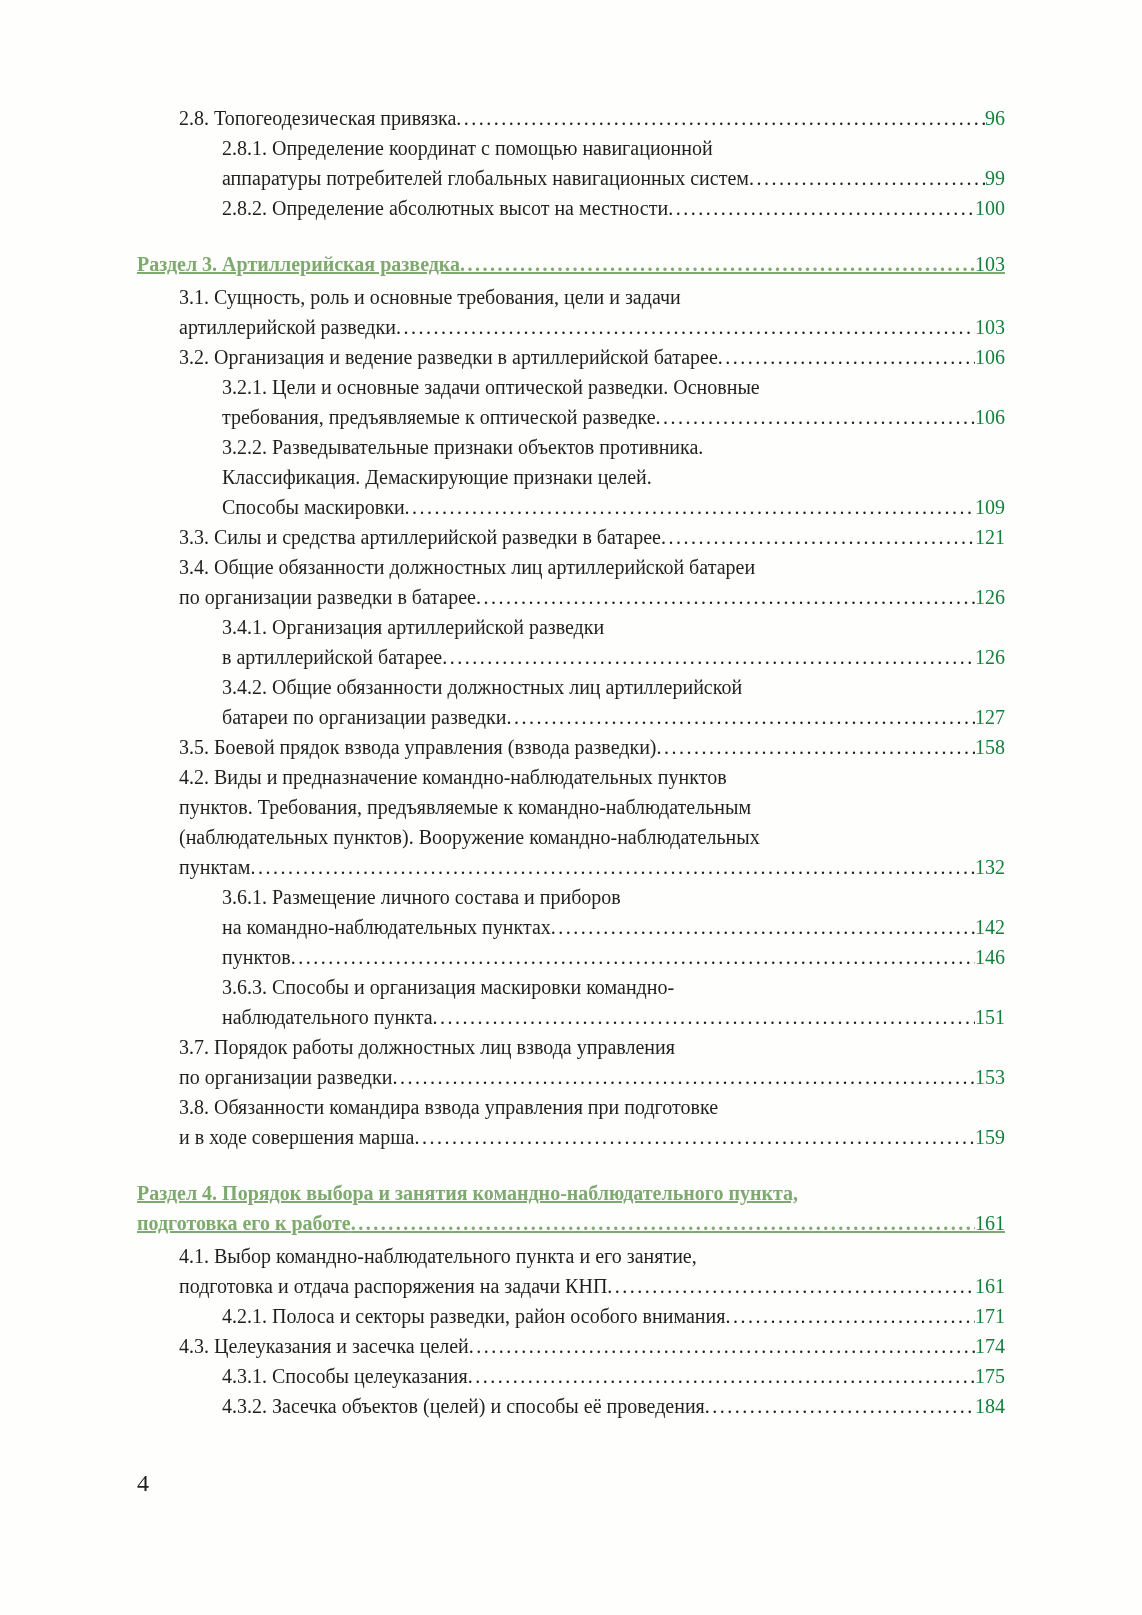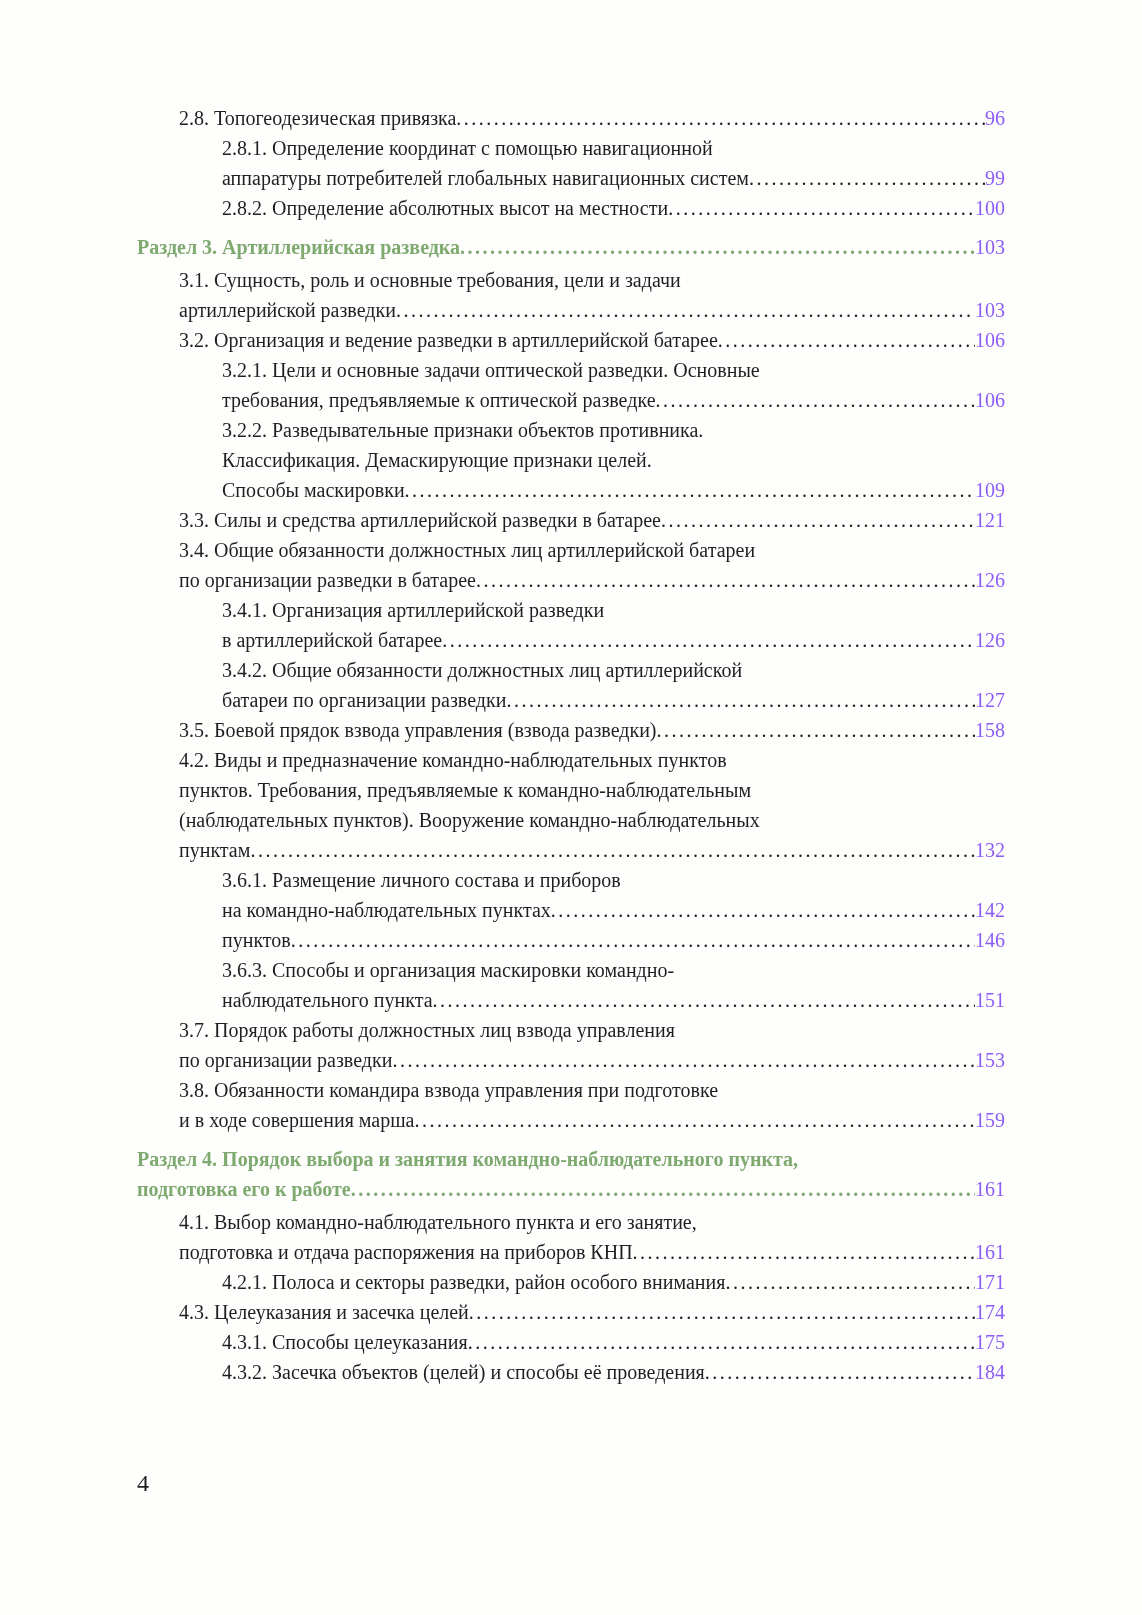--- a/index.html
+++ b/index.html
@@ -20,42 +20,43 @@
   }
   .entry {
     font-size: 20px;
     line-height: 30px;
   }
   .entry.level-1 { margin-left: 42px; }
   .entry.level-2 { margin-left: 85px; }
   .entry.section {
     color: var(--green, #7ea96f);
     font-weight: bold;
-    margin-top: 9px;
+    margin-top: 26px;
     margin-bottom: 3px;
+    text-decoration: underline;
   }
   .line {
     display: flex;
     align-items: baseline;
     white-space: nowrap;
   }
   .line .text { flex: 0 0 auto; }
   .leader {
     flex: 1 1 auto;
     overflow: hidden;
     min-width: 12px;
   }
   .leader::after {
     content: "......................................................................................................................................................................................";
     letter-spacing: 2.5px;
   }
   .entry.section .leader::after { font-weight: bold; }
   .pagenum {
     flex: 0 0 auto;
-    color: #8b5cf6;
+    color: #15803d;
     font-weight: normal;
   }
   .footer-num {
     position: absolute;
     left: 137px;
     top: 1468px;
     font-size: 24px;
     line-height: 30px;
     color: #1f1f1f;
   }
@@ -251,21 +252,21 @@
           <span class="text">подготовка его к работе</span>
           <span class="leader"></span>
           <span class="pagenum">161</span>
         </div>
       </div>
       <div class="entry level-1">
         <div class="line">
           <span class="text">4.1. Выбор командно-наблюдательного пункта и его занятие,</span>
         </div>
         <div class="line">
-          <span class="text">подготовка и отдача распоряжения на приборов КНП</span>
+          <span class="text">подготовка и отдача распоряжения на задачи КНП</span>
           <span class="leader"></span>
           <span class="pagenum">161</span>
         </div>
       </div>
       <div class="entry level-2">
         <div class="line">
           <span class="text">4.2.1. Полоса и секторы разведки, район особого внимания</span>
           <span class="leader"></span>
           <span class="pagenum">171</span>
         </div>

